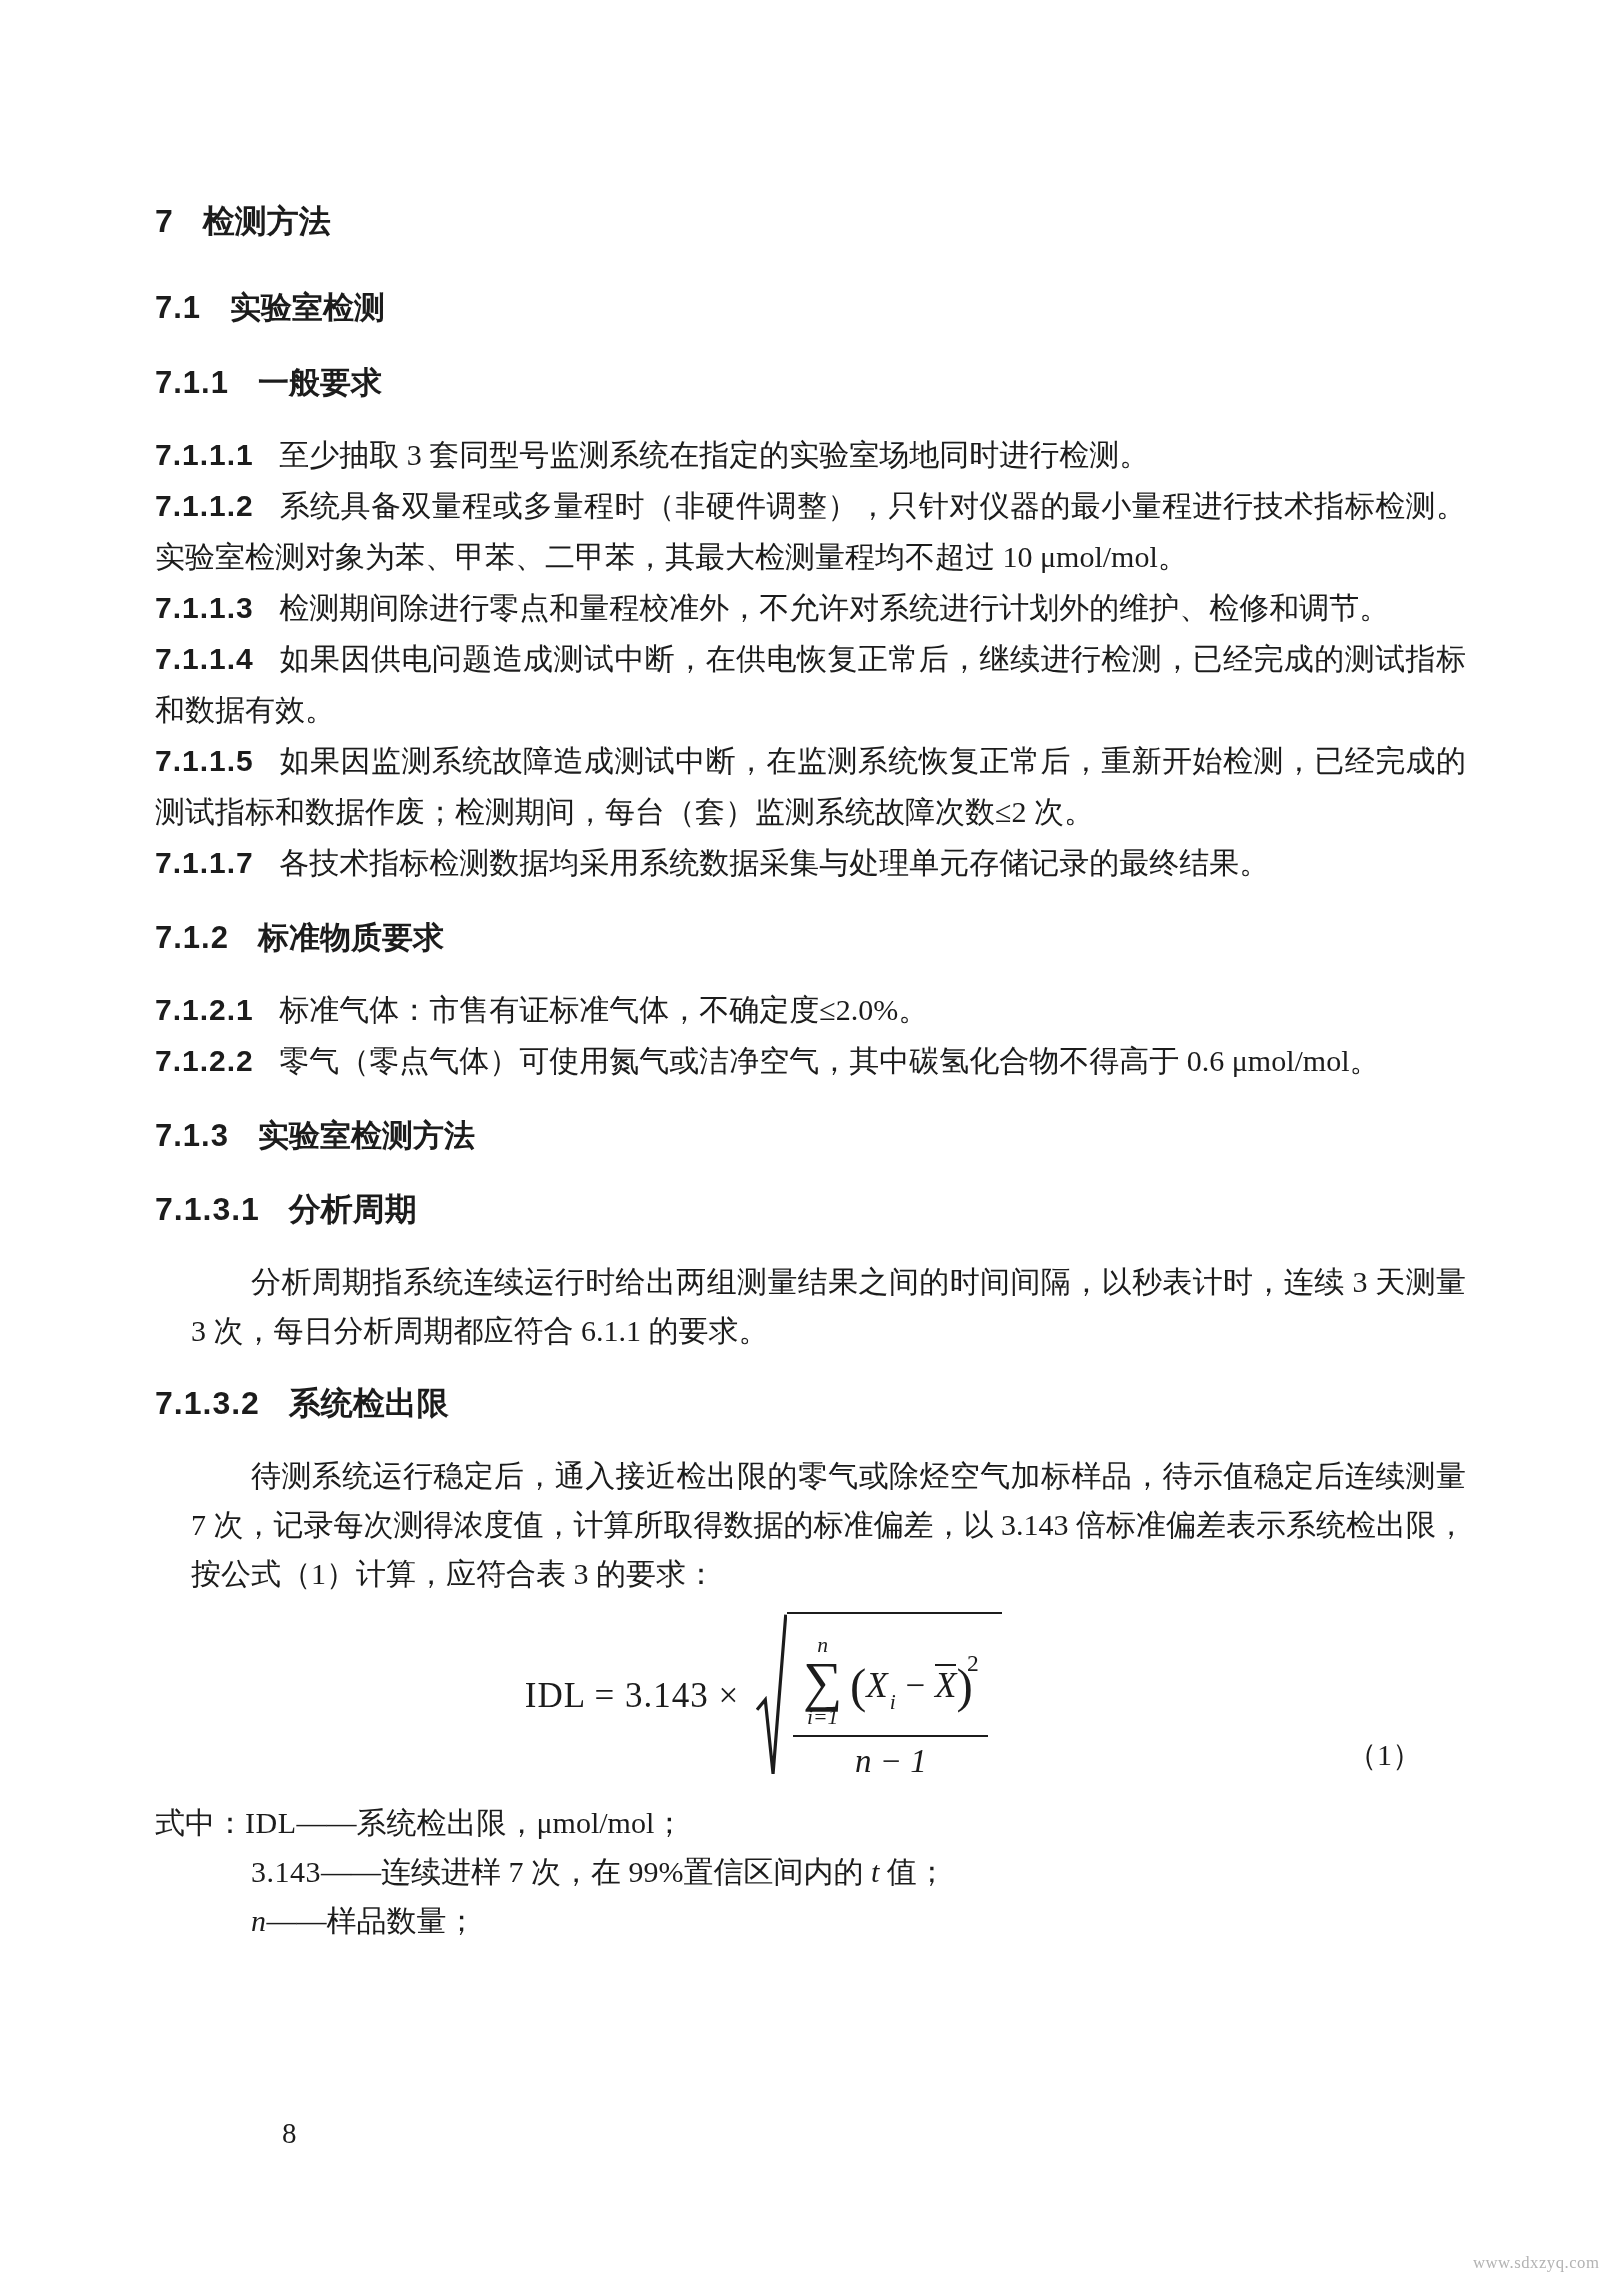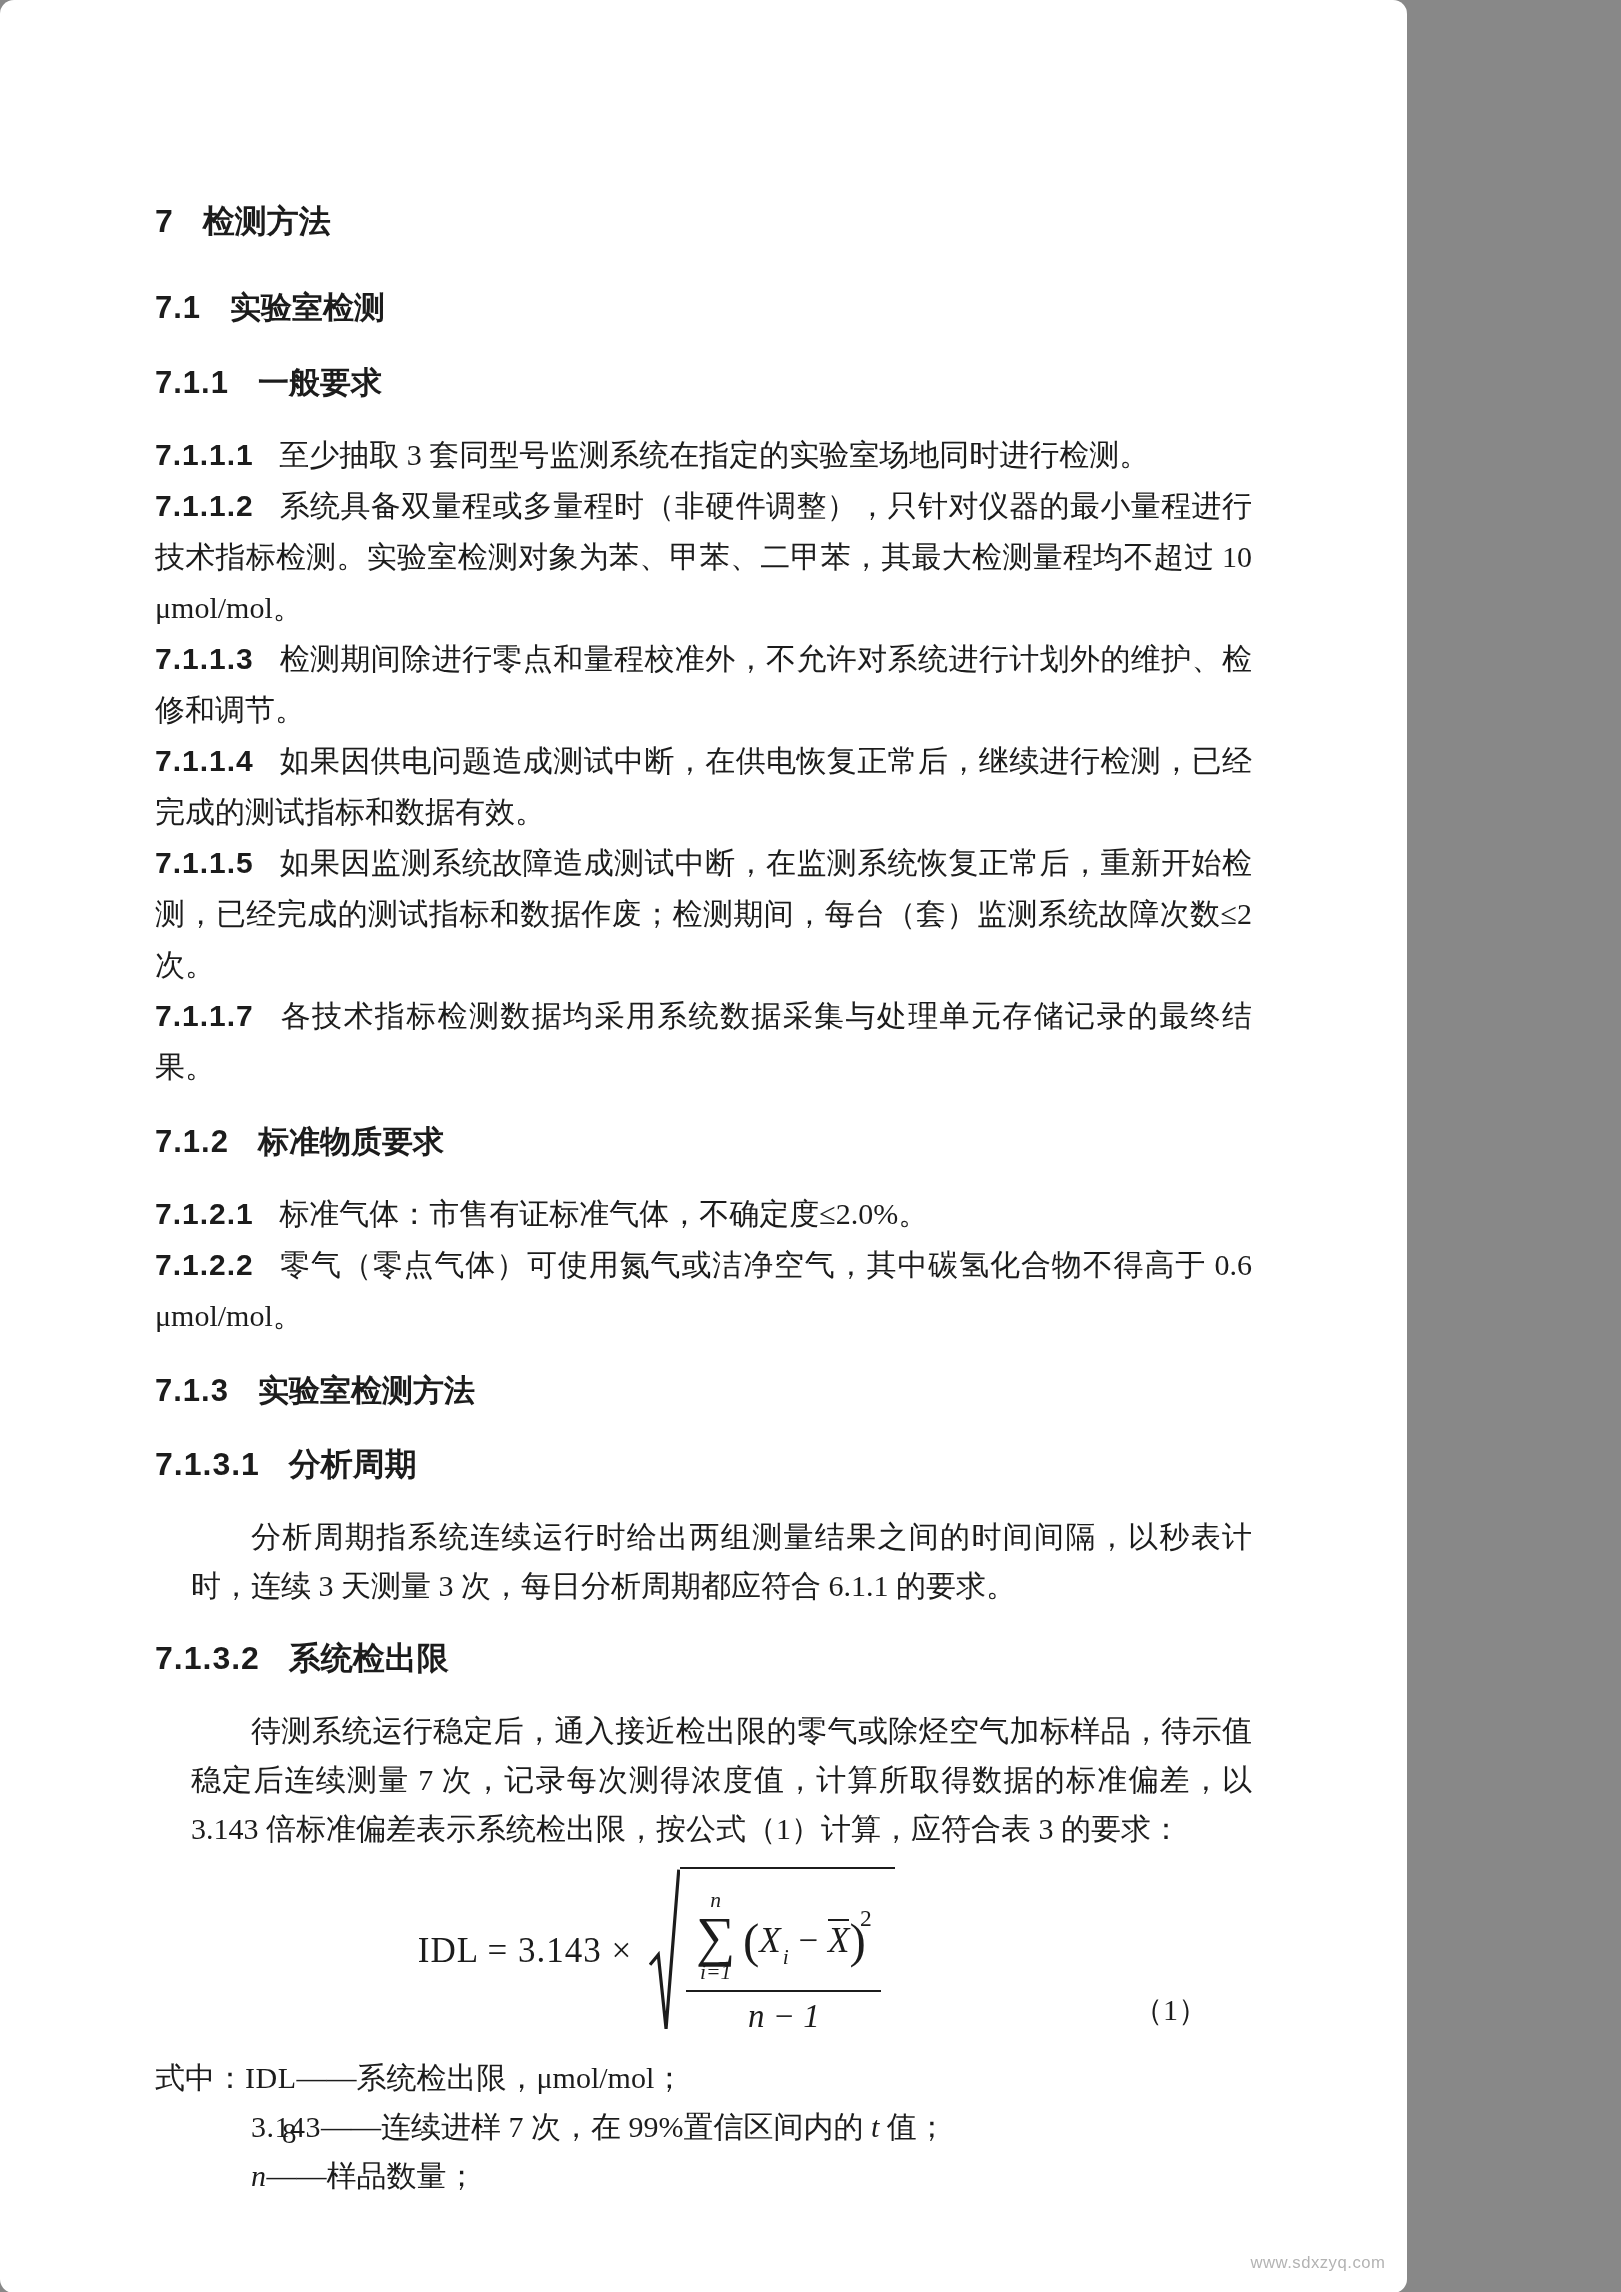--- a/index.html
+++ b/index.html
@@ -1,23 +1,22 @@
 <!DOCTYPE html>
 <html><head>
 <meta charset="utf-8">
 <style>
   html,body { margin:0; padding:0; background:#888; }
   .page {
     position:relative;
-    width:1407px; height:2293px;
+    width:1621px; height:2293px;
     background:#ffffff;
     font-family:"Liberation Serif","DejaVu Serif",serif;
     color:#1c1c1c;
     overflow:hidden;
-    border-radius:14px;
   }
   .content {
     position:absolute;
     left:155px; right:155px; top:196px;
   }
   
   .heading { font-family:"Liberation Sans","DejaVu Sans",sans-serif; font-weight:700; line-height:51px; font-size:31px; }
   .heading.h1 { margin:0 0 35px 0; font-size:32px; }
   .heading.h2 { margin:0 0 19.6px 0; }
   .heading.h3 { margin:23.5px 0 21.6px 0; }
@@ -49,21 +48,21 @@
   .sup { font-size:23.5px; vertical-align:25.5px; margin-left:-5.9px; }
   .minus { margin:0 9.8px; }
   .xbar { display:inline-block; border-top:2.9px solid #1c1c1c; padding-top:2px; line-height:1.05; font-style:italic; }
   .eq-num { position:absolute; right:44px; bottom:3.9px; font-size:30px; }
   
   .defs { margin-top:17.6px; font-size:30px; line-height:49px; }
   .def-row.indent { padding-left:96px; }
   .def-term { letter-spacing:0.5px; }
   
   .page-num { position:absolute; left:282px; top:2117px; font-size:29px; }
-  .watermark { position:absolute; right:21.6px; bottom:19.6px; font-size:16.7px; color:#b3b3b3; font-family:Liberation Sans, sans-serif; letter-spacing:0.5px; }
+  .watermark { position:absolute; right:21.6px; bottom:19.6px; font-size:16.7px; color:#b3b3b3; font-family:Liberation Serif, serif; letter-spacing:0.5px; }
 </style>
 </head>
 <body>
 
 <div class="page">
   <div class="content">
 
     <div id="doc-body">
         <div class="heading h1"><span class="h-num">7</span><span>检测方法</span></div>
         <div class="heading h2"><span class="h-num">7.1</span><span>实验室检测</span></div>

